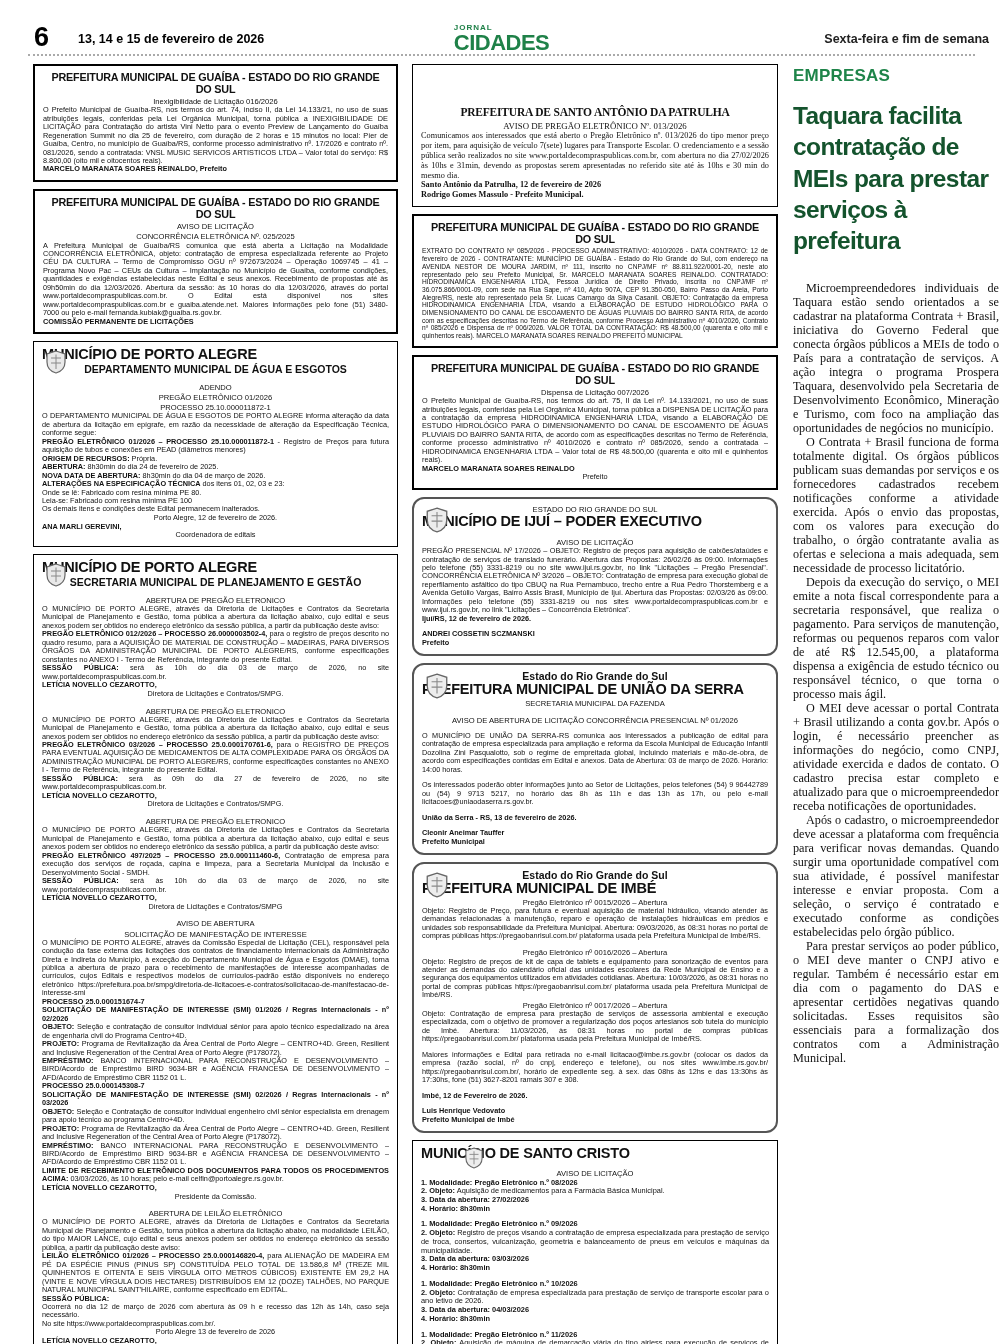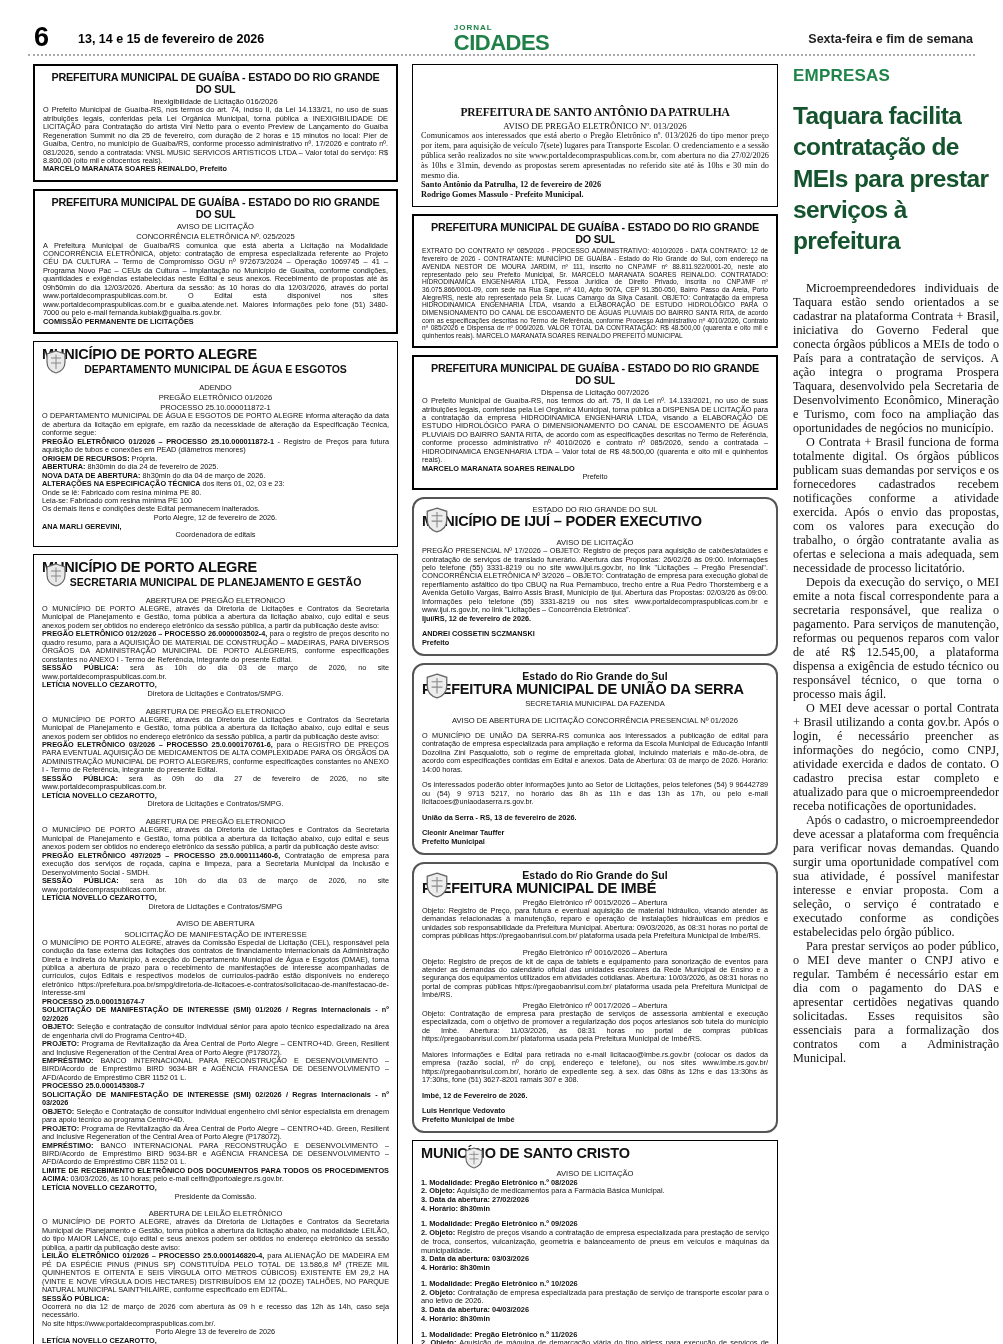--- a/index.html
+++ b/index.html
@@ -3,21 +3,21 @@
 <meta charset="utf-8">
 <style>
   html,body{margin:0;padding:0;background:#ffffff;}
   .page{position:relative;width:1003px;height:1344px;background:#fff;overflow:hidden;
         font-family:"Liberation Sans",sans-serif;color:#111;}
 
   
   .hdr-rule{position:absolute;left:28px;right:28px;top:54px;border-top:2px dotted #aaa;}
   .pagenum{position:absolute;left:34px;top:22px;font-size:27px;font-weight:bold;color:#000;}
   .hdr-date{position:absolute;left:78px;top:32px;font-size:12.5px;font-weight:bold;color:#000000;}
-  .hdr-edition{position:absolute;right:30px;top:32px;font-size:12.5px;font-weight:bold;color:#222;}
+  .hdr-edition{position:absolute;right:14px;top:32px;font-size:12.5px;font-weight:bold;color:#222;}
   .masthead{position:absolute;left:50%;transform:translateX(-50%);top:24px;background:#fff;
             padding:0 10px;line-height:1;}
   .masthead .kicker{font-size:8px;font-weight:bold;letter-spacing:1px;color:#1f8148;}
   .masthead .name{font-size:22px;font-weight:bold;letter-spacing:-0.5px;color:#1f8148;}
 
   
   .col{position:absolute;top:64px;}
   .col-left{left:33px;width:365px;}
   .col-mid{left:412px;width:366px;}
 

